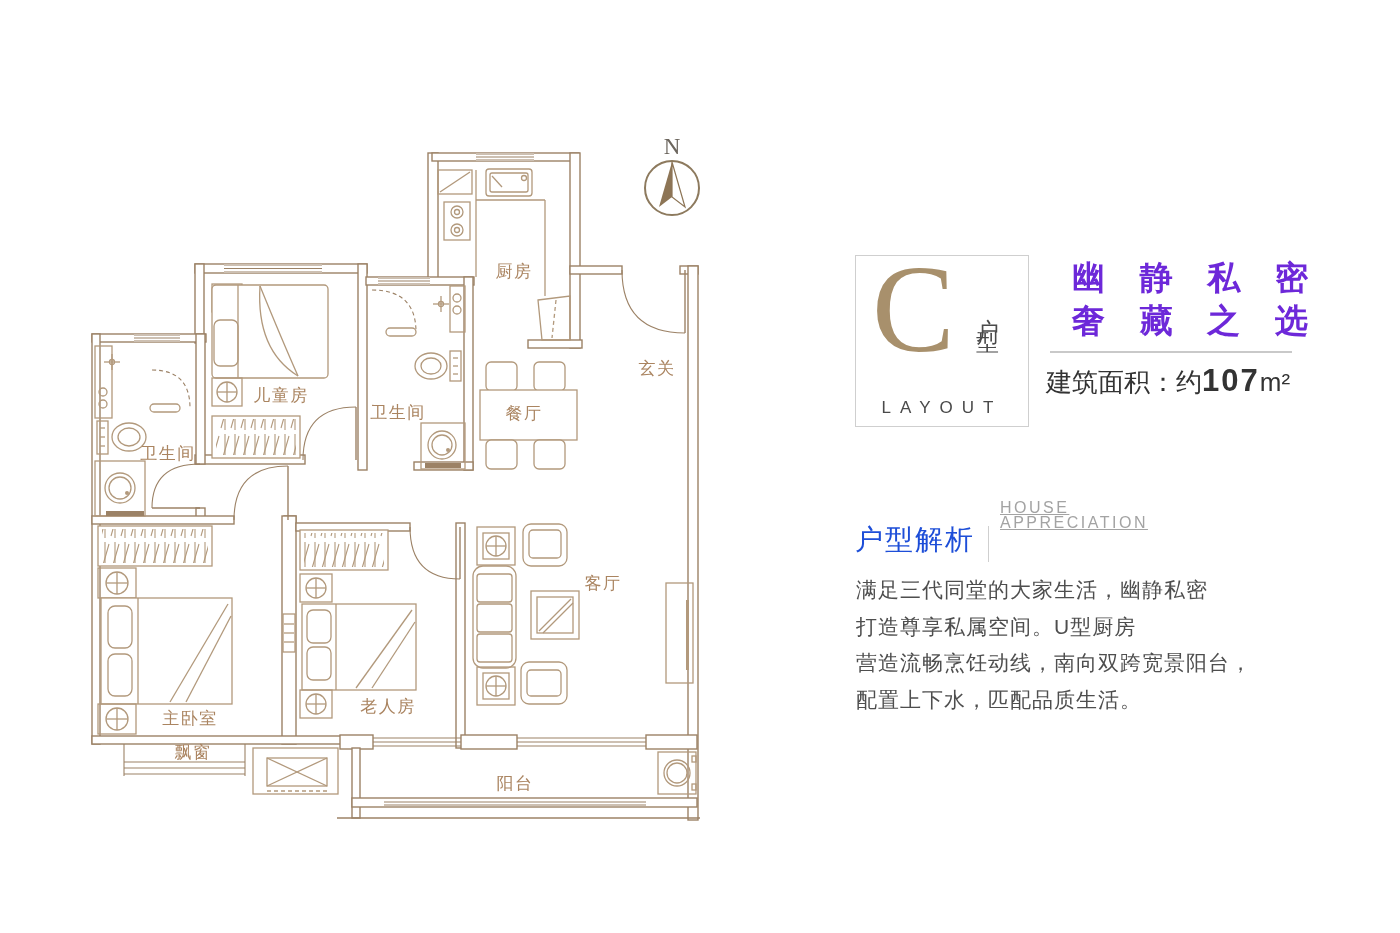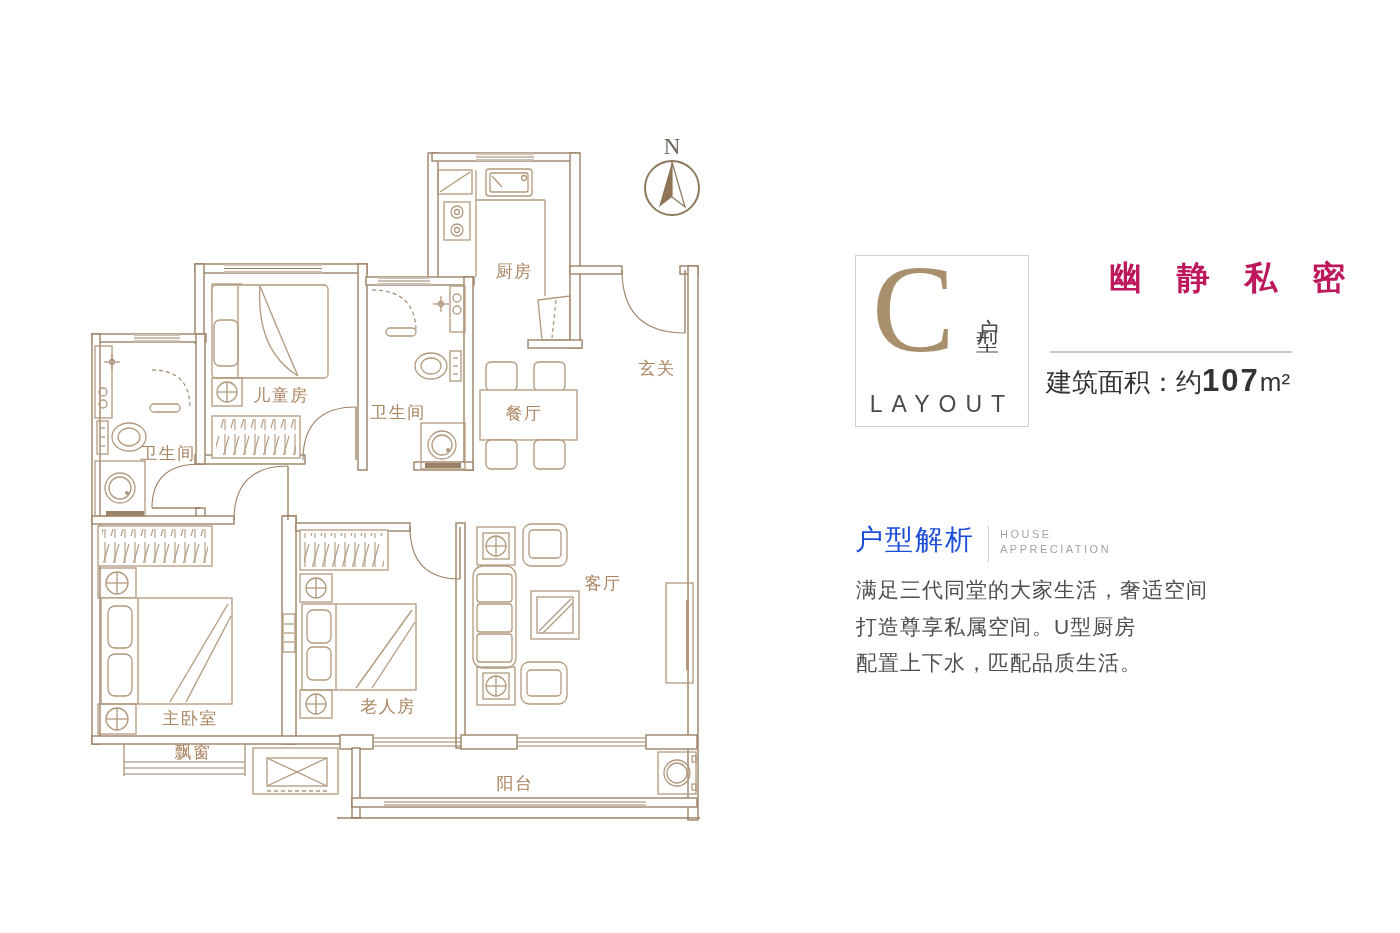--- a/index.html
+++ b/index.html
@@ -20,33 +20,33 @@
   .ntxt{fill:#6c665e;font-size:23px;font-family:"Liberation Serif",serif;}
 
   
   .abs{position:absolute;}
   .cbox{left:855px;top:255px;width:172px;height:170px;border:1px solid #cfcfcf;}
   .cletter{position:absolute;left:16px;top:-20px;font-family:"Liberation Serif",serif;
            font-size:124px;color:#a8906c;line-height:1.2;}
   .huxing{position:absolute;right:24px;top:44px;writing-mode:vertical-rl;
           font-size:23px;letter-spacing:12px;color:#4a4a4a;}
   .layoutword{position:absolute;left:0;right:0;bottom:8px;text-align:center;
-              font-size:23px;letter-spacing:9px;color:#4a4a4a;}
-  .slogan{left:1109px;top:256px;width:236px;font-size:33px;font-weight:bold;color:#be185d;}
+              font-size:17px;letter-spacing:9px;color:#4a4a4a;}
+  .slogan{left:1072px;top:256px;width:236px;font-size:33px;font-weight:bold;color:#6d28d9;}
   .slogan div{text-align:justify;text-align-last:justify;line-height:43px;}
   .hr1{left:1050px;top:351px;width:242px;height:2px;background:#c9c9c9;}
   .arealine{left:1046px;top:363px;width:246px;font-size:26px;color:#333;white-space:nowrap;}
   .arealine .num{font-weight:bold;font-size:31px;letter-spacing:2px;}
   .arealine .unit{font-weight:normal;font-size:26px;margin-top:20px;}
   .roomsline{left:1048px;top:402px;width:236px;font-size:24px;color:#333;
              text-align:justify;text-align-last:justify;}
   .sectitle{left:855px;top:521px;font-size:28px;color:#1d4ed8;letter-spacing:2px;}
   .vrule{left:988px;top:526px;width:1px;height:36px;background:#cfcfcf;}
-  .subcap{left:1000px;top:527px;font-size:11px;line-height:15px;
-          letter-spacing:2.5px;color:#a3a3a3;}
+  .subcap{left:1000px;top:500px;font-size:16px;line-height:15px;
+          letter-spacing:2.5px;color:#a3a3a3;text-decoration:underline;}
   .desc{left:856px;top:572px;width:460px;font-size:21px;line-height:36.5px;
         color:#4e4e4e;letter-spacing:1px;}
 </style>
 </head>
 <body>
 
 <div id="stage">
 
 <svg width="840" height="933" viewBox="0 0 840 933">
   <defs>
@@ -352,35 +352,37 @@
 </svg>
 
   <div class="abs cbox">
     <div class="cletter">C</div>
     <div class="huxing">户型</div>
     <div class="layoutword">LAYOUT</div>
   </div>
 
   <div class="abs slogan">
     <div>幽静私密</div>
+    <div>奢藏之选</div>
   </div>
 
   <div class="abs hr1"></div>
 
   <div class="abs arealine">
     <span>建筑面积：约</span><span class="num">107</span><span class="unit">m²</span>
   </div>
 
 
   <div class="abs sectitle">户型解析</div>
   <div class="abs vrule"></div>
   <div class="abs subcap">
     <div>HOUSE</div>
     <div>APPRECIATION</div>
   </div>
 
   <div class="abs desc">
-    <div>满足三代同堂的大家生活，奢适空间</div>
+    <div>满足三代同堂的大家生活，幽静私密</div>
     <div>打造尊享私属空间。U型厨房</div>
+    <div>营造流畅烹饪动线，南向双跨宽景阳台，</div>
     <div>配置上下水，匹配品质生活。</div>
   </div>
 
 </div>
 
 </body></html>

